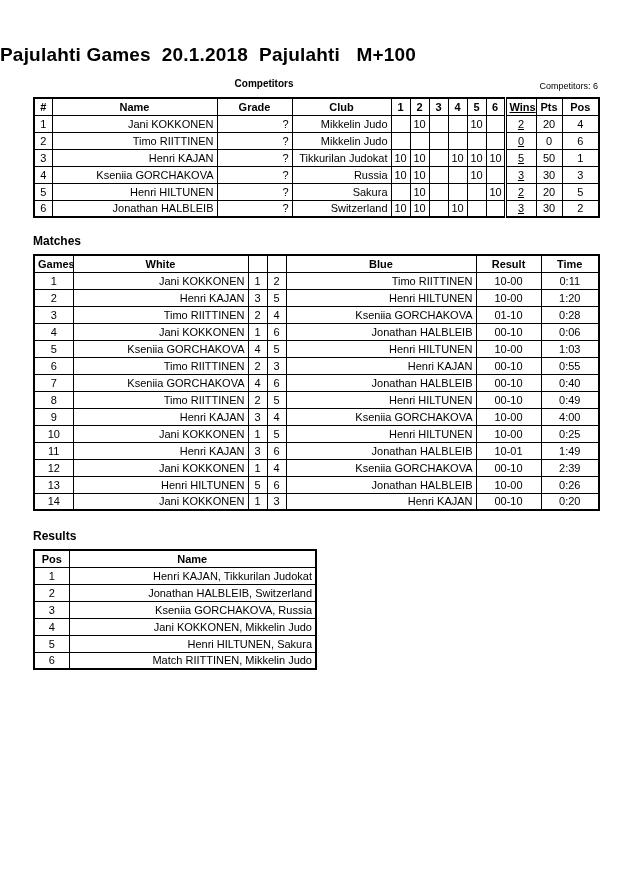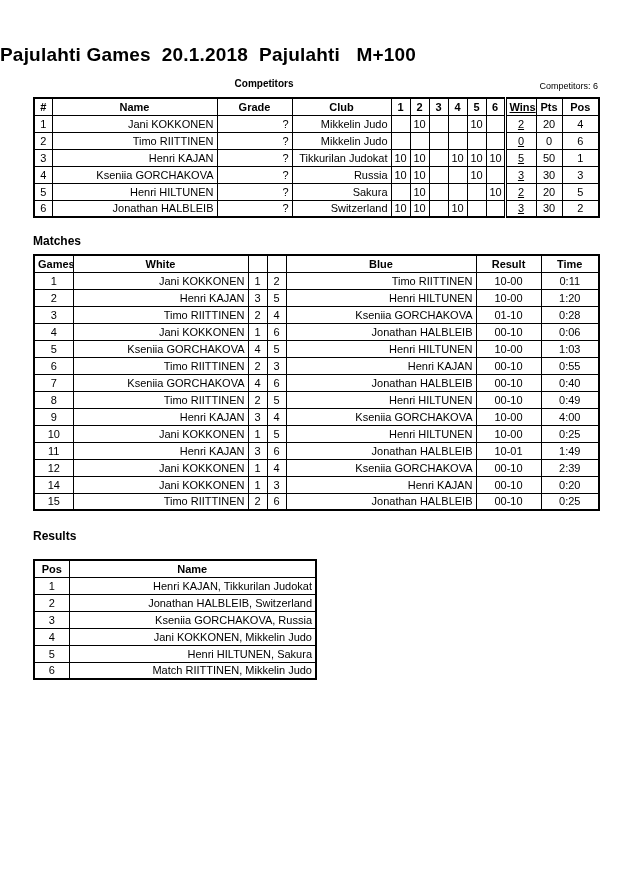--- a/index.html
+++ b/index.html
@@ -28,21 +28,21 @@
   }
   .comp-count {
     position: absolute; right: 32px; top: 3px;
     font-size: 9px;
   }
 
   .section-label {
     font-weight: bold; font-size: 12px; text-align: left;
   }
   .matches-label { width: 565px; margin: 16px 0 6px 33px; }
-  .results-label { width: 282px; margin: 18px 0 16px 33px; }
+  .results-label { width: 282px; margin: 18px 0 6px 33px; }
 
   table {
     border-collapse: collapse;
     table-layout: fixed;
     border: 2px solid #000;
     font-size: 11px;
   }
   .competitors-table { width: 565px; margin: 4px 0 0 33px; }
   .matches-table     { width: 565px; margin: 0 0 0 33px; }
   .results-table     { width: 282px; margin: 0 0 0 33px; }
@@ -325,36 +325,36 @@
         <tr>
           <td class="ctr">12</td>
           <td class="left">Jani KOKKONEN</td>
           <td class="ctr">1</td>
           <td class="ctr">4</td>
           <td class="left">Kseniia GORCHAKOVA</td>
           <td class="ctr">00-10</td>
           <td class="ctr">2:39</td>
         </tr>
         <tr>
+          <td class="ctr">13</td>
+          <td class="left">Henri HILTUNEN</td>
+          <td class="ctr">5</td>
+          <td class="ctr">6</td>
+          <td class="left">Jonathan HALBLEIB</td>
+          <td class="ctr">10-00</td>
+          <td class="ctr">0:26</td>
+        </tr>
+        <tr>
           <td class="ctr">14</td>
           <td class="left">Jani KOKKONEN</td>
           <td class="ctr">1</td>
           <td class="ctr">3</td>
           <td class="left">Henri KAJAN</td>
           <td class="ctr">00-10</td>
           <td class="ctr">0:20</td>
-        </tr>
-        <tr>
-          <td class="ctr">15</td>
-          <td class="left">Timo RIITTINEN</td>
-          <td class="ctr">2</td>
-          <td class="ctr">6</td>
-          <td class="left">Jonathan HALBLEIB</td>
-          <td class="ctr">00-10</td>
-          <td class="ctr">0:25</td>
         </tr>
       </tbody>
   </table>
 
   <div class="section-label results-label">Results</div>
 
   <table class="results-table">
     <colgroup>
       <col style="width:35px">
         <col style="width:247px">

